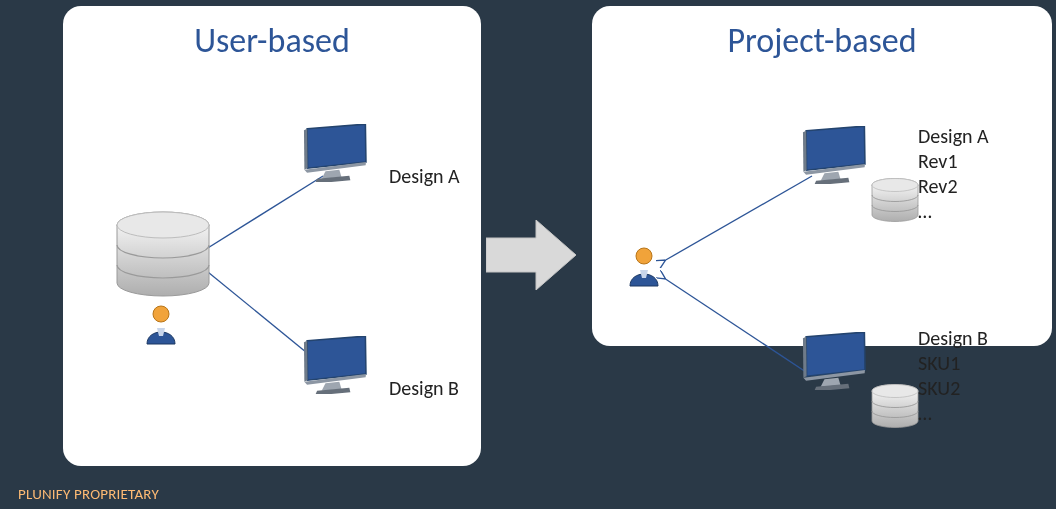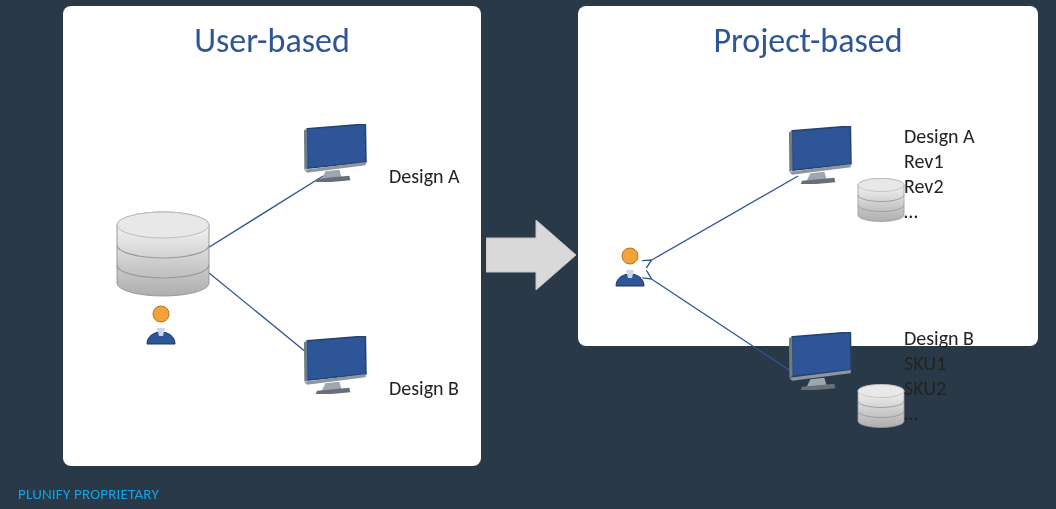--- a/index.html
+++ b/index.html
@@ -8,30 +8,30 @@
     width: 1056px;
     height: 509px;
     background: #2a3947;
     font-family: "Segoe UI", Calibri, Arial, sans-serif;
     position: relative;
     overflow: hidden;
   }
   .panel {
     position: absolute;
     background: #ffffff;
-    border-radius: 8px;
+    border-radius: 18px;
   }
   .panel-left {
     left: 63px;
     top: 6px;
     width: 418px;
     height: 460px;
   }
   .panel-right {
-    left: 578px;
+    left: 592px;
     top: 6px;
     width: 460px;
     height: 340px;
     text-decoration: underline;
   }
   .panel-title {
     position: absolute;
     top: 14px;
     width: 100%;
     text-align: center;
@@ -43,21 +43,21 @@
     position: absolute;
     font-size: 20px;
     color: #222;
     line-height: 1.25;
     white-space: pre;
   }
   .footer {
     position: absolute;
     left: 18px;
     bottom: 6px;
-    color: #0ea5e9;
+    color: #fdba74;
     font-size: 15px;
     letter-spacing: 0.2px;
   }
   
   .big-arrow {
     position: absolute;
     left: 486px;
     top: 220px;
     width: 90px;
     height: 70px;

